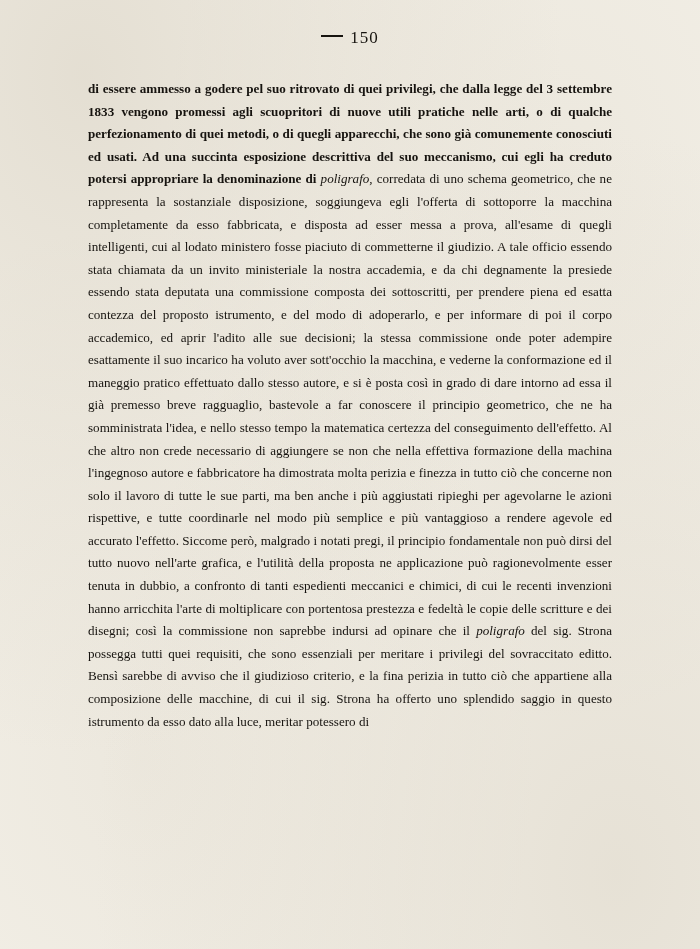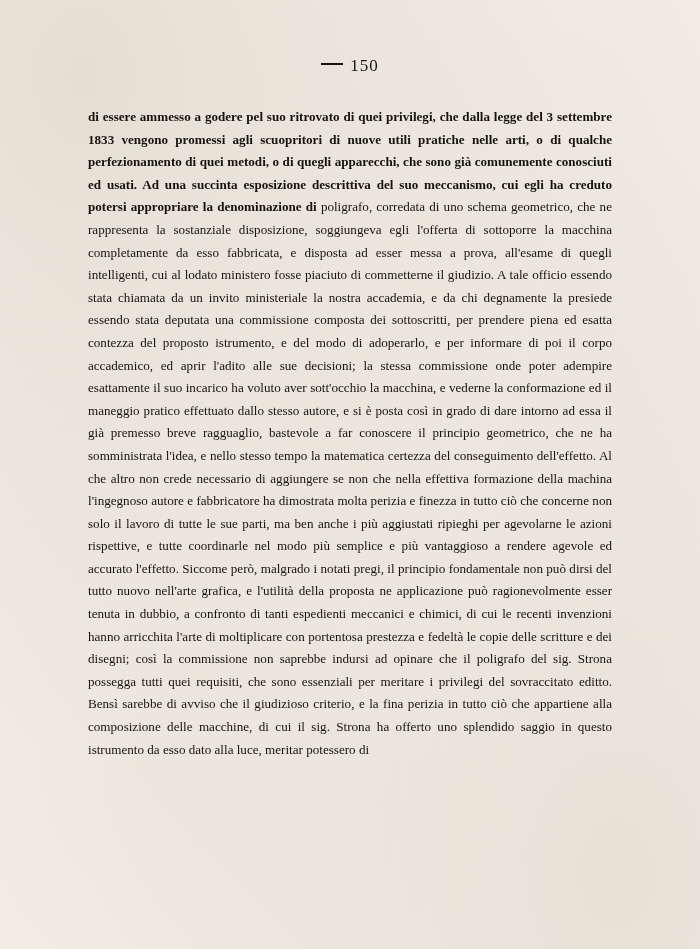--- a/index.html
+++ b/index.html
@@ -24,21 +24,21 @@
       radial-gradient(ellipse at 12% 8%, rgba(196,186,166,0.35) 0%, rgba(245,242,234,0) 55%),
       radial-gradient(ellipse at 88% 92%, rgba(196,186,166,0.30) 0%, rgba(245,242,234,0) 60%),
       radial-gradient(ellipse at 80% 18%, rgba(205,196,178,0.22) 0%, rgba(245,242,234,0) 50%),
       radial-gradient(ellipse at 20% 80%, rgba(205,196,178,0.22) 0%, rgba(245,242,234,0) 50%);
   }
   .page {
     position: relative;
     width: 700px;
     height: 733px;
     box-sizing: border-box;
-    padding: 56px 88px 40px 88px;
+    padding: 28px 88px 40px 88px;
   }
   .page-header {
     text-align: center;
     font-size: 17px;
     letter-spacing: 1px;
     margin: 0 0 30px 0;
     color: #17140f;
     font-family: "Liberation Serif", serif;
   }
   .page-header .rule {
@@ -57,20 +57,21 @@
     text-align: justify;
     text-justify: inter-word;
     color: #16130f;
     hyphens: manual;
   }
   .body-text p {
     margin: 0;
     text-indent: 0;
   }
   .body-text .it {
+    font-style: italic;
   }
   .body-text .lead {
     display: inline;
     font-weight: bold;
   }
 </style>
 </head>
 <body>
 
 <div class="paper-texture"></div>

